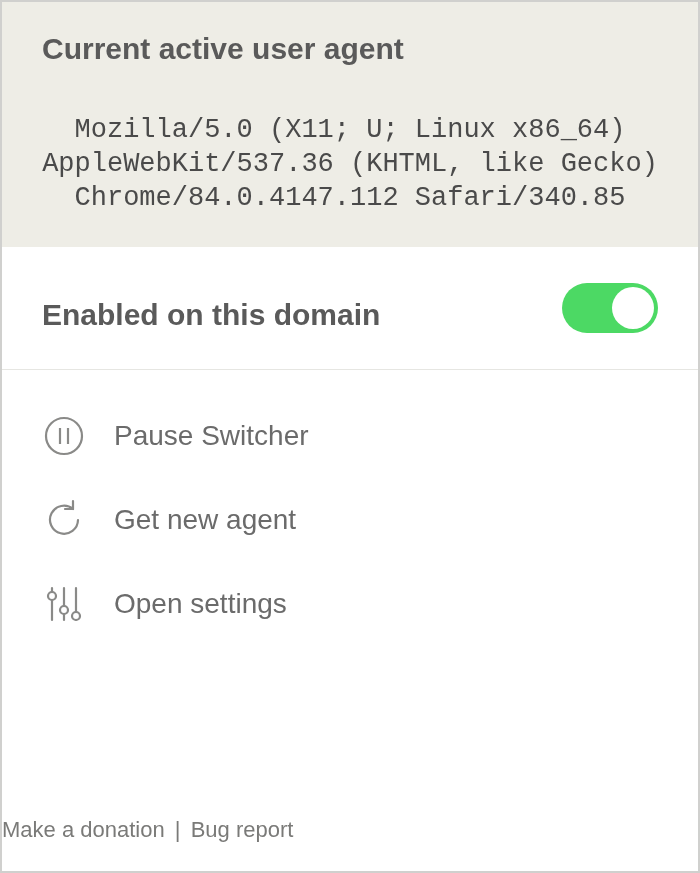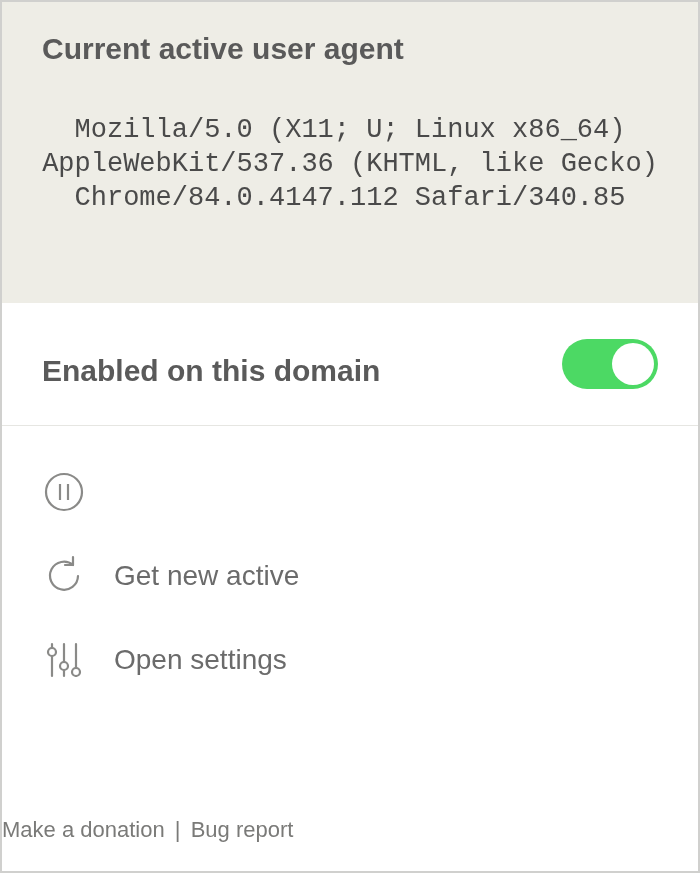--- a/index.html
+++ b/index.html
@@ -15,21 +15,21 @@
     box-sizing: border-box;
     width: 700px;
     height: 873px;
     border: 2px solid #d0d0ce;
     background: #ffffff;
     display: flex;
     flex-direction: column;
   }
   .header-block {
     background: #eeede6;
-    padding: 30px 40px 88px 40px;
+    padding: 30px 40px 32px 40px;
   }
   .header-title {
     font-size: 30px;
     font-weight: 700;
     color: #5a5a5a;
     margin-bottom: 48px;
   }
   .ua-string {
     font-family: "Consolas", "Menlo", "Courier New", monospace;
     font-size: 27px;
@@ -135,30 +135,31 @@
   <div class="menu">
 
     <div class="menu-item">
       <span class="menu-icon">
         <svg viewBox="0 0 44 44">
           <circle cx="22" cy="22" r="18"></circle>
           <line x1="18" y1="14" x2="18" y2="30"></line>
           <line x1="26" y1="14" x2="26" y2="30"></line>
         </svg>
       </span>
+      <span class="menu-label">Pause Switcher</span>
     </div>
 
     <div class="menu-item">
       <span class="menu-icon">
         <svg viewBox="0 0 44 44">
           <path d="M 36 22 A 14 14 0 1 1 31 11" stroke-linecap="round"></path>
           <polyline points="31,3 31,11 23,11" stroke-linecap="round" stroke-linejoin="round"></polyline>
         </svg>
       </span>
-      <span class="menu-label">Get new active</span>
+      <span class="menu-label">Get new agent</span>
     </div>
 
     <div class="menu-item">
       <span class="menu-icon">
         <svg viewBox="0 0 44 44" stroke-linecap="round">
           <line x1="10" y1="6" x2="10" y2="38"></line>
           <circle cx="10" cy="14" r="4" fill="#ffffff"></circle>
           <line x1="22" y1="6" x2="22" y2="38"></line>
           <circle cx="22" cy="28" r="4" fill="#ffffff"></circle>
           <line x1="34" y1="6" x2="34" y2="38"></line>

